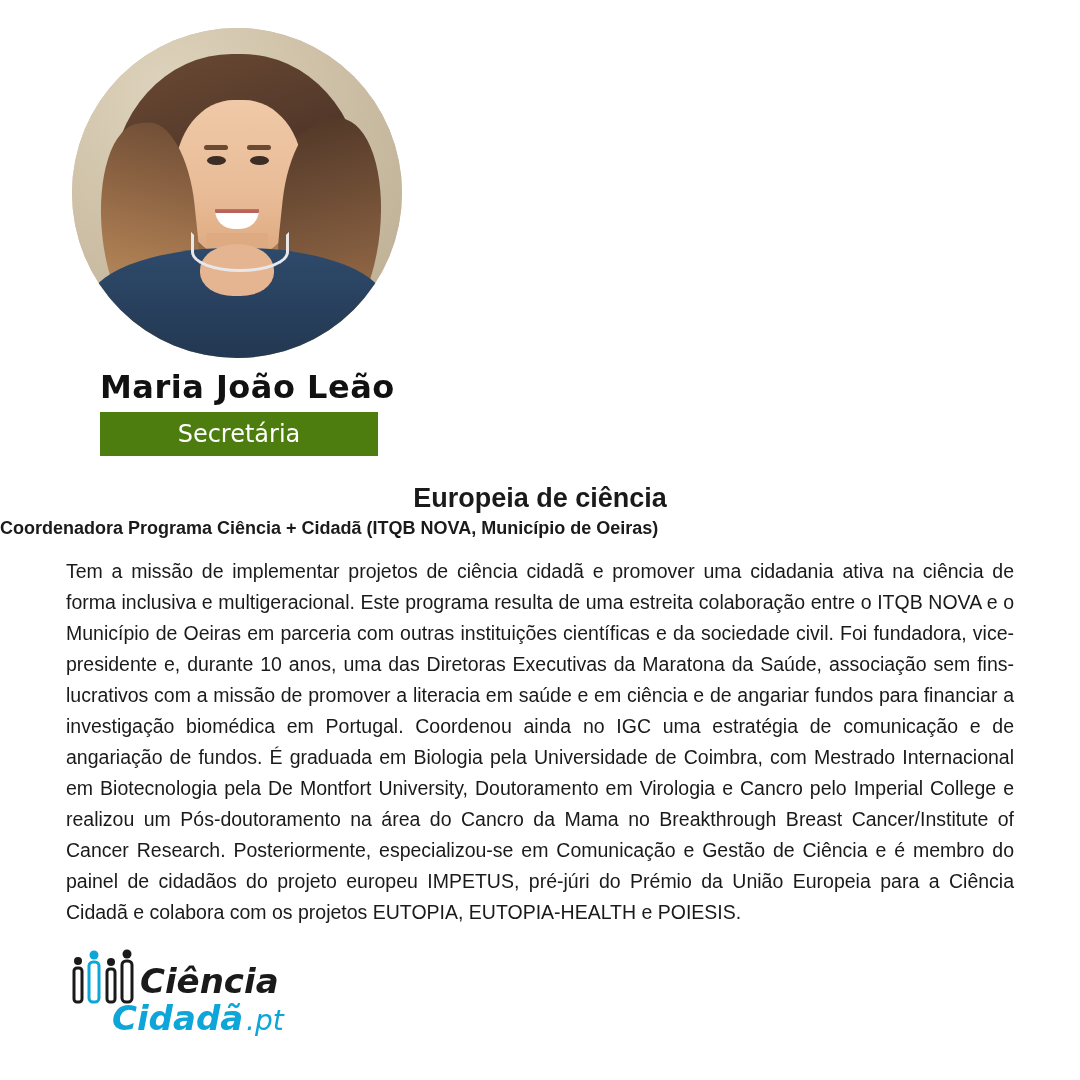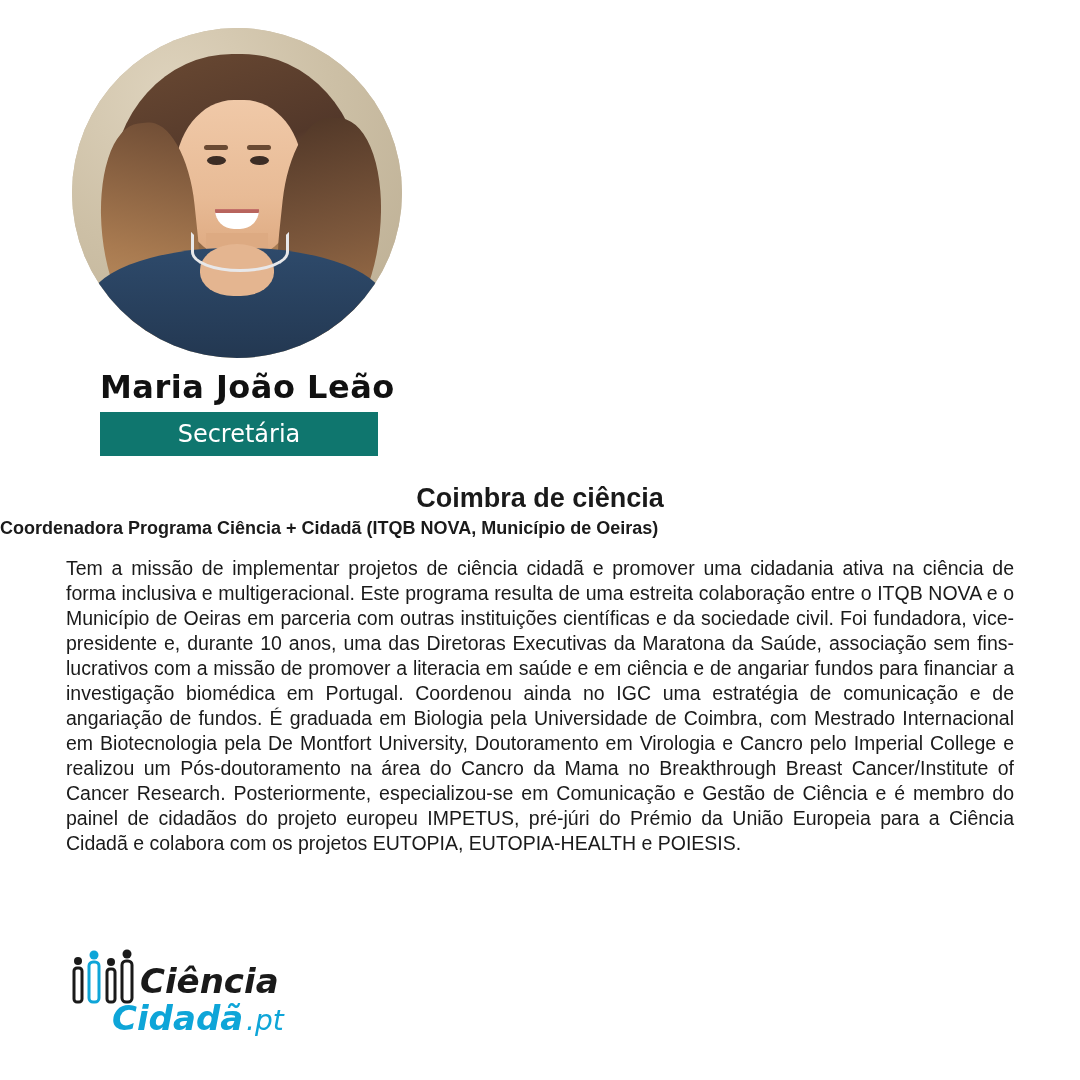--- a/index.html
+++ b/index.html
@@ -169,21 +169,21 @@
     letter-spacing: 0.5px;
     color: #111111;
     font-family: "DejaVu Sans", sans-serif;
   }
   .role-badge {
     position: absolute;
     left: 100px;
     top: 412px;
     width: 278px;
     height: 44px;
-    background: #0f766e;
+    background: #4d7c0f;
     color: #ffffff;
     font-size: 24px;
     display: flex;
     align-items: center;
     justify-content: center;
     font-family: "DejaVu Sans", sans-serif;
   }
 
   
   .job-title {
@@ -207,21 +207,21 @@
     color: #1a1a1a;
   }
 
   
   .bio {
     position: absolute;
     left: 66px;
     right: 66px;
     top: 556px;
     font-size: 19.5px;
-    line-height: 25px;
+    line-height: 31px;
     text-align: justify;
     text-justify: inter-word;
     color: #1a1a1a;
   }
 
   
   .logo {
     position: absolute;
     left: 68px;
     bottom: 40px;
@@ -252,21 +252,21 @@
       <div class="shoulders"></div>
       <div class="top-notch"></div>
       <div class="necklace"></div>
     </div>
   </div>
 
   <div class="name">Maria João Leão</div>
 
   <div class="role-badge">Secretária</div>
 
-  <div class="job-title">Coimbra de ciência</div>
+  <div class="job-title">Europeia de ciência</div>
   <div class="job-subtitle">Coordenadora Programa Ciência + Cidadã (ITQB NOVA, Município de Oeiras)</div>
 
   <div class="bio">Tem a missão de implementar projetos de ciência cidadã e promover uma cidadania ativa na ciência de forma inclusiva e multigeracional. Este programa resulta de uma estreita colaboração entre o ITQB NOVA e o Município de Oeiras em parceria com outras instituições científicas e da sociedade civil. Foi fundadora, vice-presidente e, durante 10 anos, uma das Diretoras Executivas da Maratona da Saúde, associação sem fins-lucrativos com a missão de promover a literacia em saúde e em ciência e de angariar fundos para financiar a investigação biomédica em Portugal. Coordenou ainda no IGC uma estratégia de comunicação e de angariação de fundos. É graduada em Biologia pela Universidade de Coimbra, com Mestrado Internacional em Biotecnologia pela De Montfort University, Doutoramento em Virologia e Cancro pelo Imperial College e realizou um Pós-doutoramento na área do Cancro da Mama no Breakthrough Breast Cancer/Institute of Cancer Research. Posteriormente, especializou-se em Comunicação e Gestão de Ciência e é membro do painel de cidadãos do projeto europeu IMPETUS, pré-júri do Prémio da União Europeia para a Ciência Cidadã e colabora com os projetos EUTOPIA, EUTOPIA-HEALTH e POIESIS.</div>
 
   <div class="logo">
     <svg width="230" height="92" viewBox="0 0 230 92" xmlns="http://www.w3.org/2000/svg">
       <g fill="none">
 
         <circle cx="10" cy="13" r="4" fill="#1a1a1a"></circle>
         <rect x="6" y="20" width="8" height="34" rx="3" fill="none" stroke="#1a1a1a" stroke-width="3"></rect>

